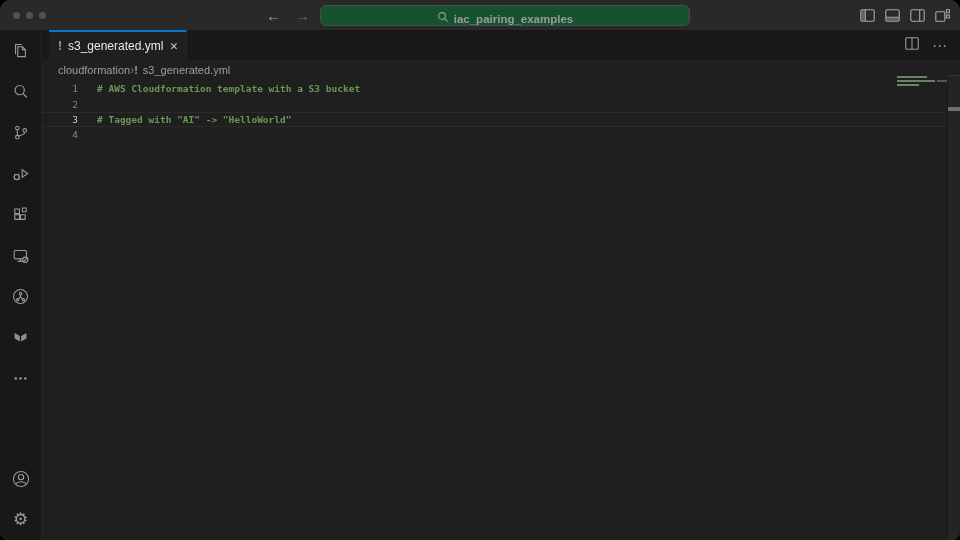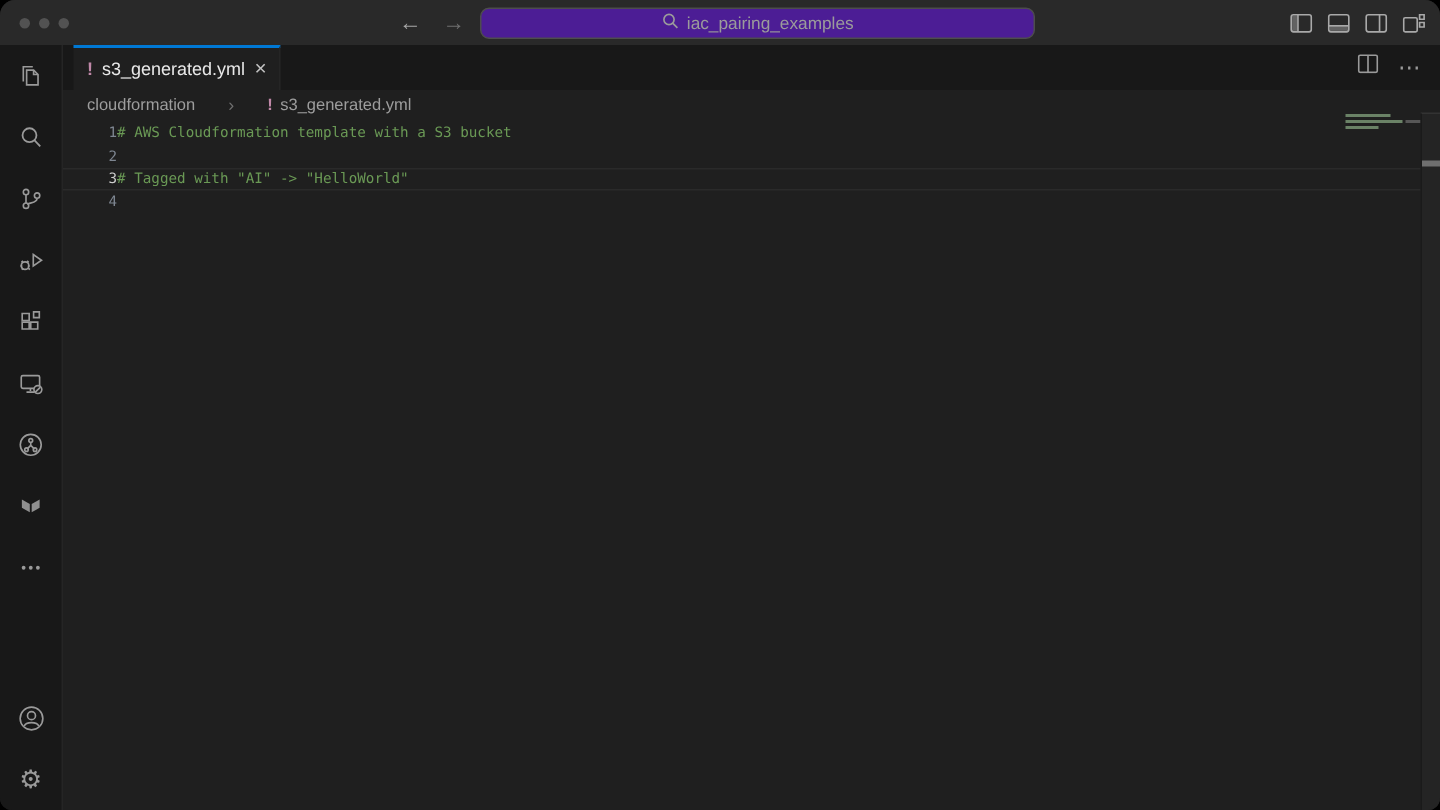--- a/index.html
+++ b/index.html
@@ -7,23 +7,23 @@
   .window{width:960px;height:540px;background:#1f1f1f;border-radius:10px 10px 8px 8px;overflow:hidden;
     display:flex;flex-direction:column;}
 
   
   .titlebar{flex:0 0 30px;height:30px;background:#292929;position:relative;display:flex;align-items:center;}
   .traffic{display:flex;gap:6px;margin-left:13px;}
   .traffic .dot{width:7px;height:7px;border-radius:50%;background:#525252;}
   .nav{position:absolute;left:266px;top:0;height:30px;display:flex;align-items:center;gap:14px;font-size:15px;}
   .nav .back{color:#a6a6a6;}
   .nav .fwd{color:#6f6f6f;}
-  .cmdcenter{position:absolute;left:320px;top:5px;width:368px;height:19px;background:#4c1d95;
-    border:1px solid #4d4d4d;border-radius:6px;display:flex;align-items:center;justify-content:center;
-    gap:5px;color:#9b9b9b;font-size:11.5px;}
+  .cmdcenter{position:absolute;left:320px;top:5px;width:368px;height:19px;background:#14532d;
+    border:1px solid #4d4d4d;border-radius:6px;display:flex;align-items:flex-end;justify-content:center;
+    gap:5px;color:#9b9b9b;font-size:11.5px;font-weight:bold;}
   .tb-right{position:absolute;right:10px;top:0;height:30px;display:flex;align-items:center;gap:10px;}
   .tb-right svg{display:block;}
 
   
   .main{flex:1;display:flex;min-height:0;}
   .activitybar{flex:0 0 41px;width:41px;background:#181818;border-right:1px solid #252525;
     display:flex;flex-direction:column;align-items:center;}
   .ab-item{height:41px;width:41px;display:flex;align-items:center;justify-content:center;cursor:pointer;}
   .ab-bottom{margin-top:auto;}
   .gear-glyph{font-size:17px;color:#9a9a9a;line-height:1;}
@@ -34,34 +34,34 @@
   .tabbar{flex:0 0 30px;height:30px;background:#181818;display:flex;align-items:stretch;}
   .tab{margin-left:7px;width:138px;box-sizing:border-box;background:#1f1f1f;border-top:2px solid #0078d4;
     border-right:1px solid #252525;display:flex;align-items:center;padding:0 9px;gap:6px;
     color:#e9e9e9;font-size:12px;cursor:pointer;}
   .yaml-glyph{color:#c088a8;font-weight:bold;font-size:12px;}
   .tab-close{margin-left:auto;color:#c2c2c2;font-size:10.5px;cursor:pointer;}
   .tab-actions{margin-left:auto;display:flex;align-items:center;gap:13px;margin-right:13px;color:#9a9a9a;}
   .more-glyph{font-size:15px;color:#9a9a9a;line-height:1;}
 
   
-  .breadcrumb{flex:0 0 19px;height:19px;display:flex;align-items:center;padding-left:16px;gap:22px;
+  .breadcrumb{flex:0 0 19px;height:19px;display:flex;align-items:center;padding-left:16px;gap:0;
     font-size:11px;color:#9d9d9d;}
   .bc-sep{color:#6f6f6f;font-size:12px;}
   .bc-file{display:flex;align-items:center;gap:5px;}
   .yaml-glyph.sm{font-size:11px;}
 
   
   .code-area{flex:1;position:relative;padding-top:2px;
     font-family:"DejaVu Sans Mono","Liberation Mono",monospace;font-size:9.5px;}
   .code-line{display:flex;align-items:center;height:15.4px;white-space:pre;}
   .code-line.active{box-shadow:inset 0 1px 0 rgba(255,255,255,.05),inset 0 -1px 0 rgba(255,255,255,.05);}
   .gutter{flex:0 0 36px;width:36px;text-align:right;color:#7d8590;}
   .code-line.active .gutter{color:#cccccc;}
-  .ltext{color:#6a9955;}
+  .ltext{margin-left:19px;color:#6a9955;font-weight:bold;}
 
   
   .minimap{position:absolute;top:-3px;left:855px;width:56px;height:20px;pointer-events:auto;}
   .mm{position:absolute;height:2px;background:rgba(125,155,120,.8);}
   .mm.gray{background:#565656;}
   .ruler{position:absolute;top:-4px;right:0;width:12px;height:calc(100% + 4px);background:#242424;
     border-left:1px solid #1a1a1a;border-top:1px solid #333;}
   .ruler-marker{position:absolute;top:31px;left:0;right:0;height:4px;background:#6f6f6f;}
 
   svg *{vector-effect:non-scaling-stroke;}

